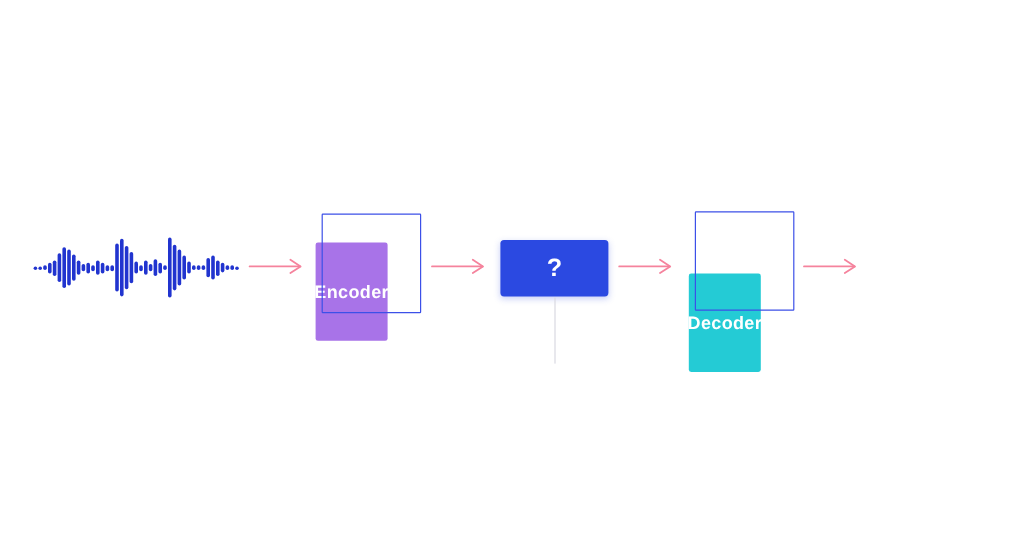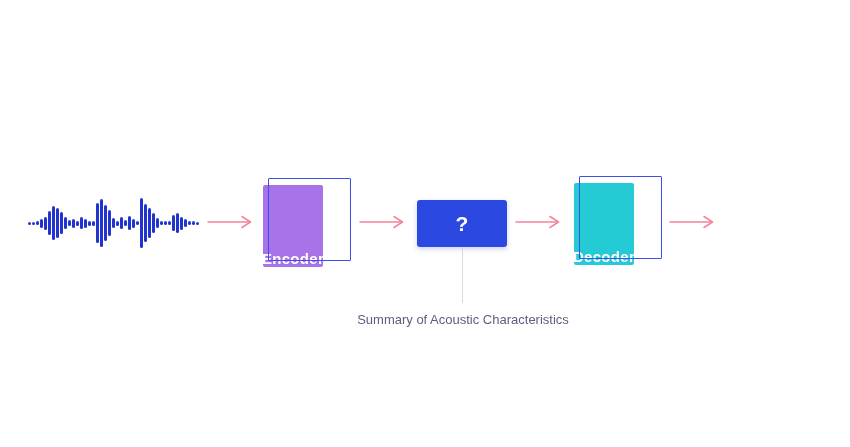--- a/index.html
+++ b/index.html
@@ -32,27 +32,27 @@
     border-radius:1.5px;
   }
   
   .arrow{
     position:absolute;top:214px;width:48px;height:16px;
     color:var(--arrow-pink);
   }
   
   .node-group{position:absolute;width:89px;height:91px;}
   .node-fill{
-    position:absolute;left:0;top:7px;width:60px;height:82px;
-    display:flex;align-items:flex-end;justify-content:center;
+    position:absolute;left:0;top:24px;width:60px;height:82px;
+    display:flex;align-items:center;justify-content:center;
     color:#ffffff;font-size:15px;font-weight:bold;letter-spacing:.3px;
     border-radius:2px;
   }
   .node-fill.purple{background:var(--purple);}
-  .node-fill.teal{background:var(--teal);}
+  .node-fill.teal{background:var(--teal);margin-top:28px;}
   .node-outline{
     position:absolute;left:5px;top:0;width:81px;height:81px;
     border:1.5px solid var(--outline-blue);
     background:transparent;border-radius:1px;
   }
   
   .blue-box{
     position:absolute;
     background:var(--primary-blue);
     display:flex;align-items:center;justify-content:center;
@@ -157,15 +157,14 @@
   </div>
 
   <svg class="arrow" style="left:668px" viewBox="0 0 48 16">
     <line x1="2" y1="8" x2="44" y2="8" stroke="currentColor" stroke-width="1.5" stroke-linecap="round"></line>
     <polyline points="36,2.5 44.5,8 36,13.5" fill="none" stroke="currentColor" stroke-width="1.5" stroke-linecap="round" stroke-linejoin="round"></polyline>
   </svg>
 
 
   <div class="connector"></div>
 
-  <div class="annotation">Summary of Acoustic Characteristics</div>
 
 </div>
 
 </body></html>

